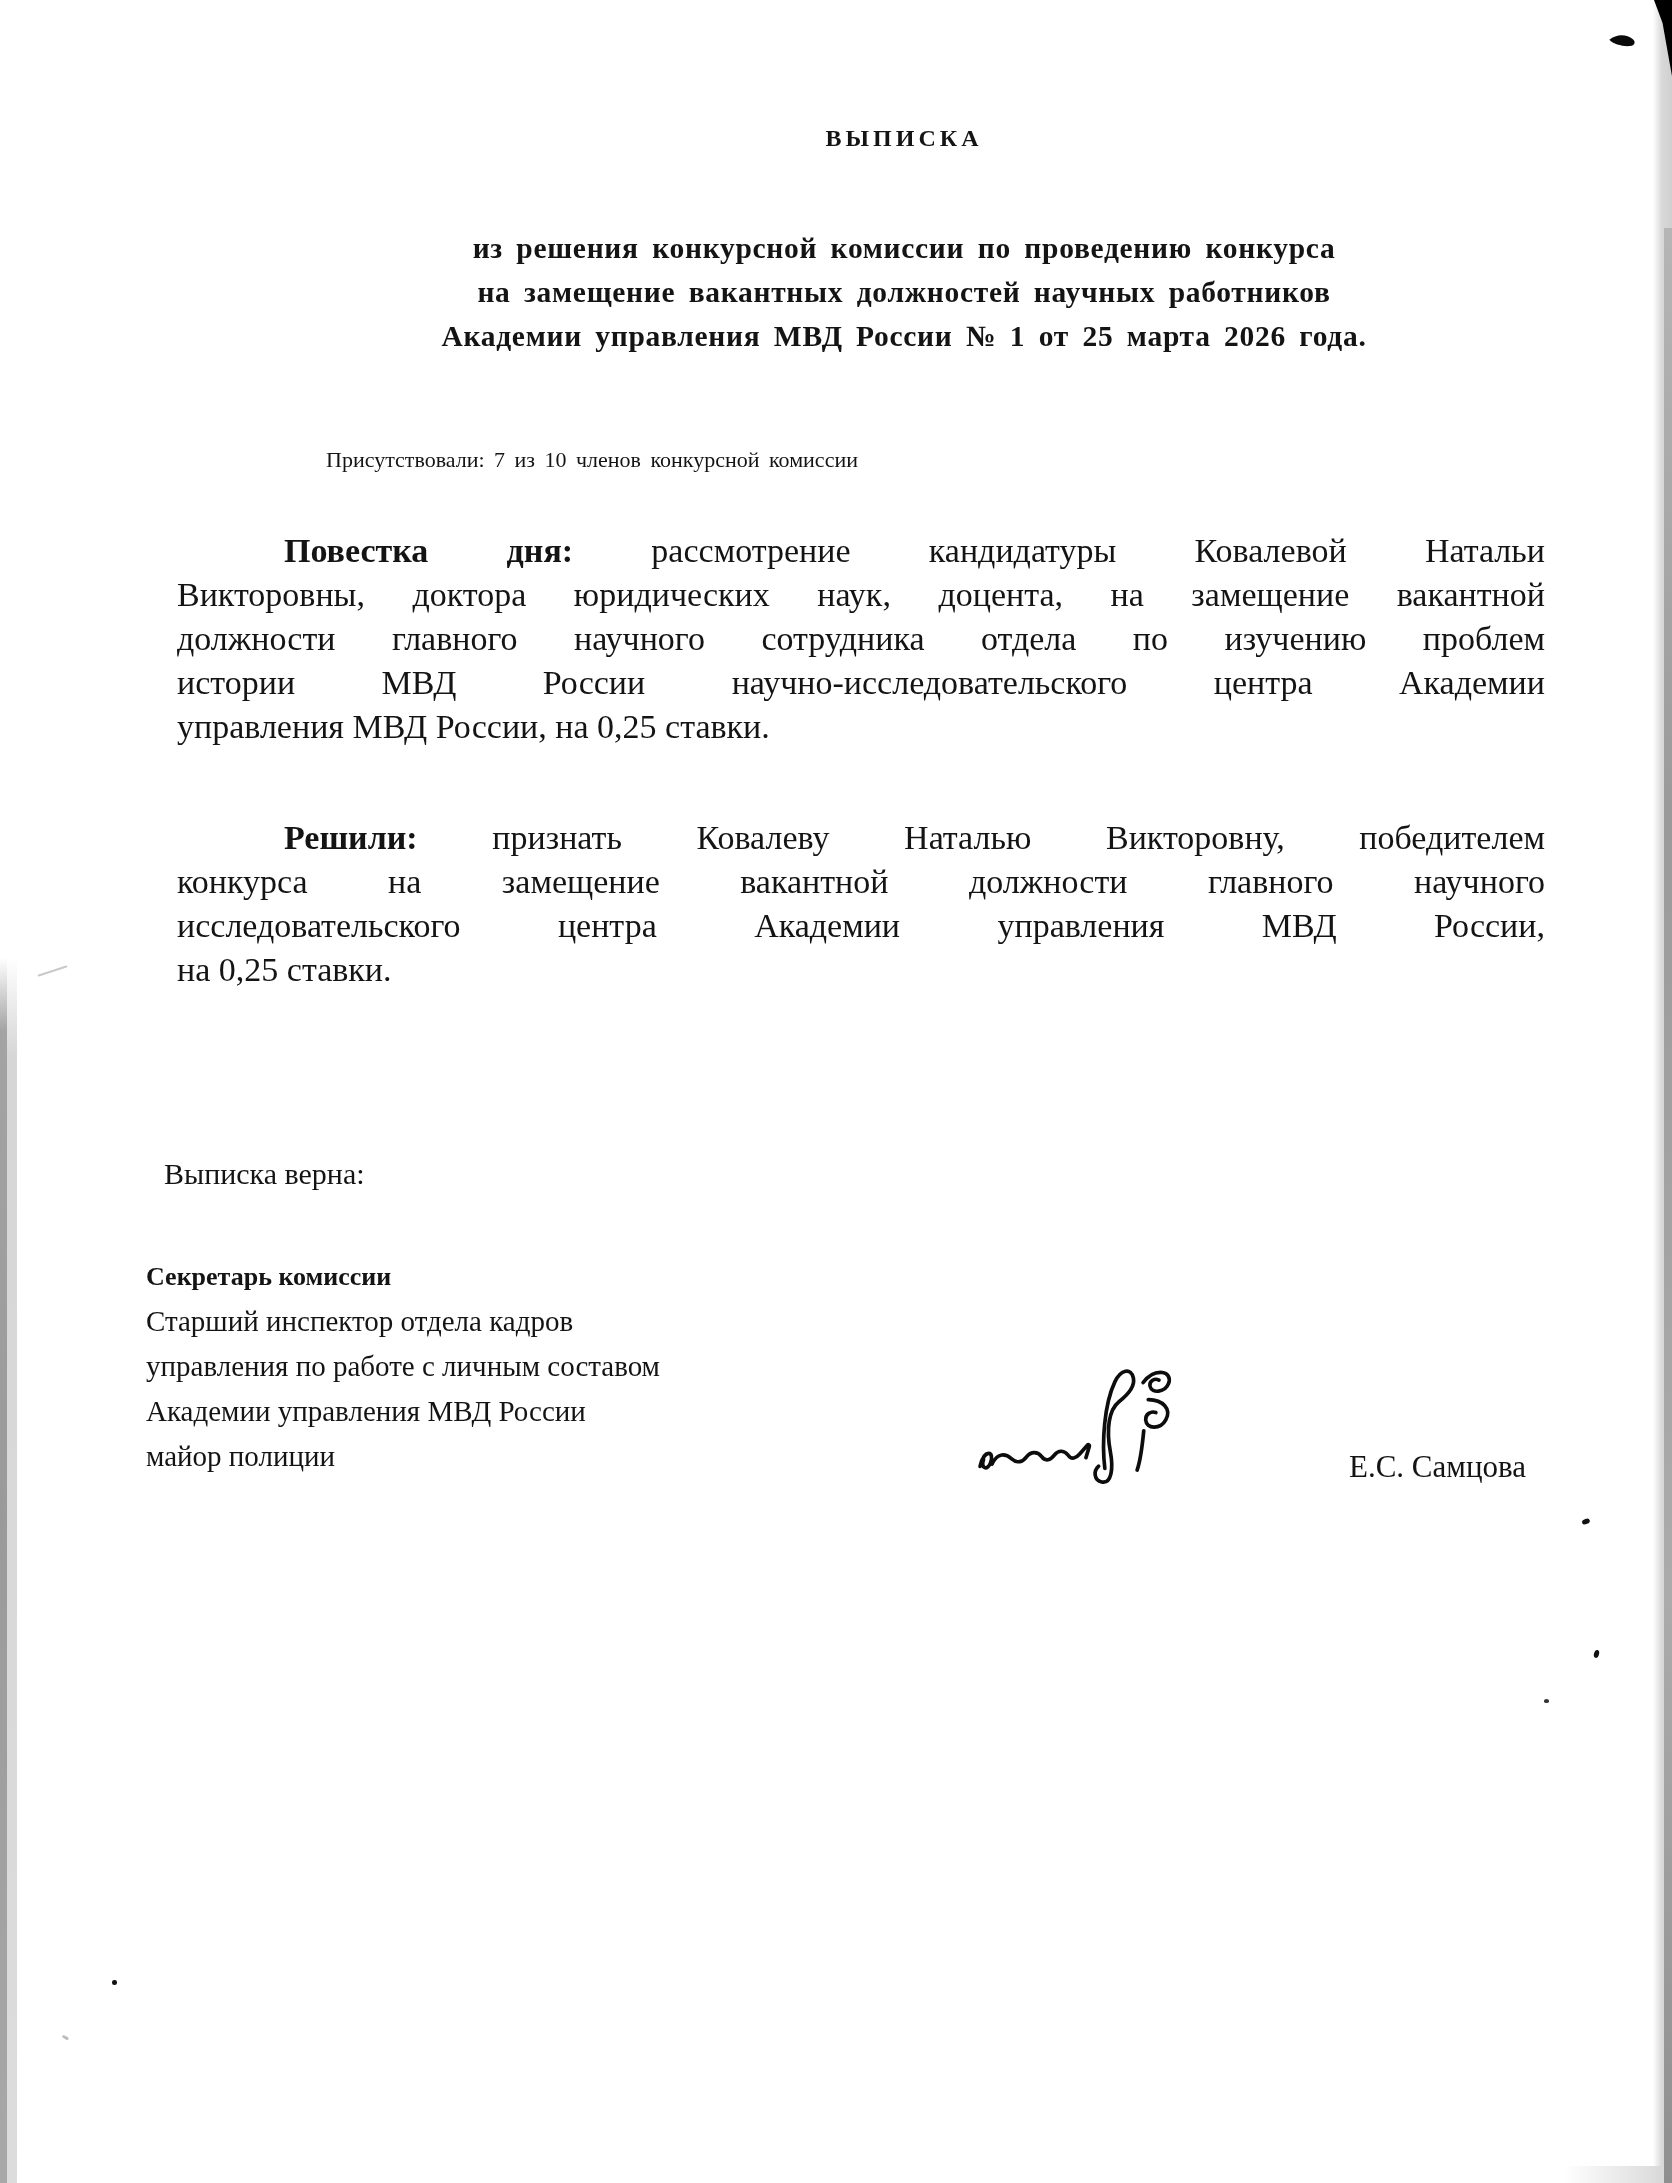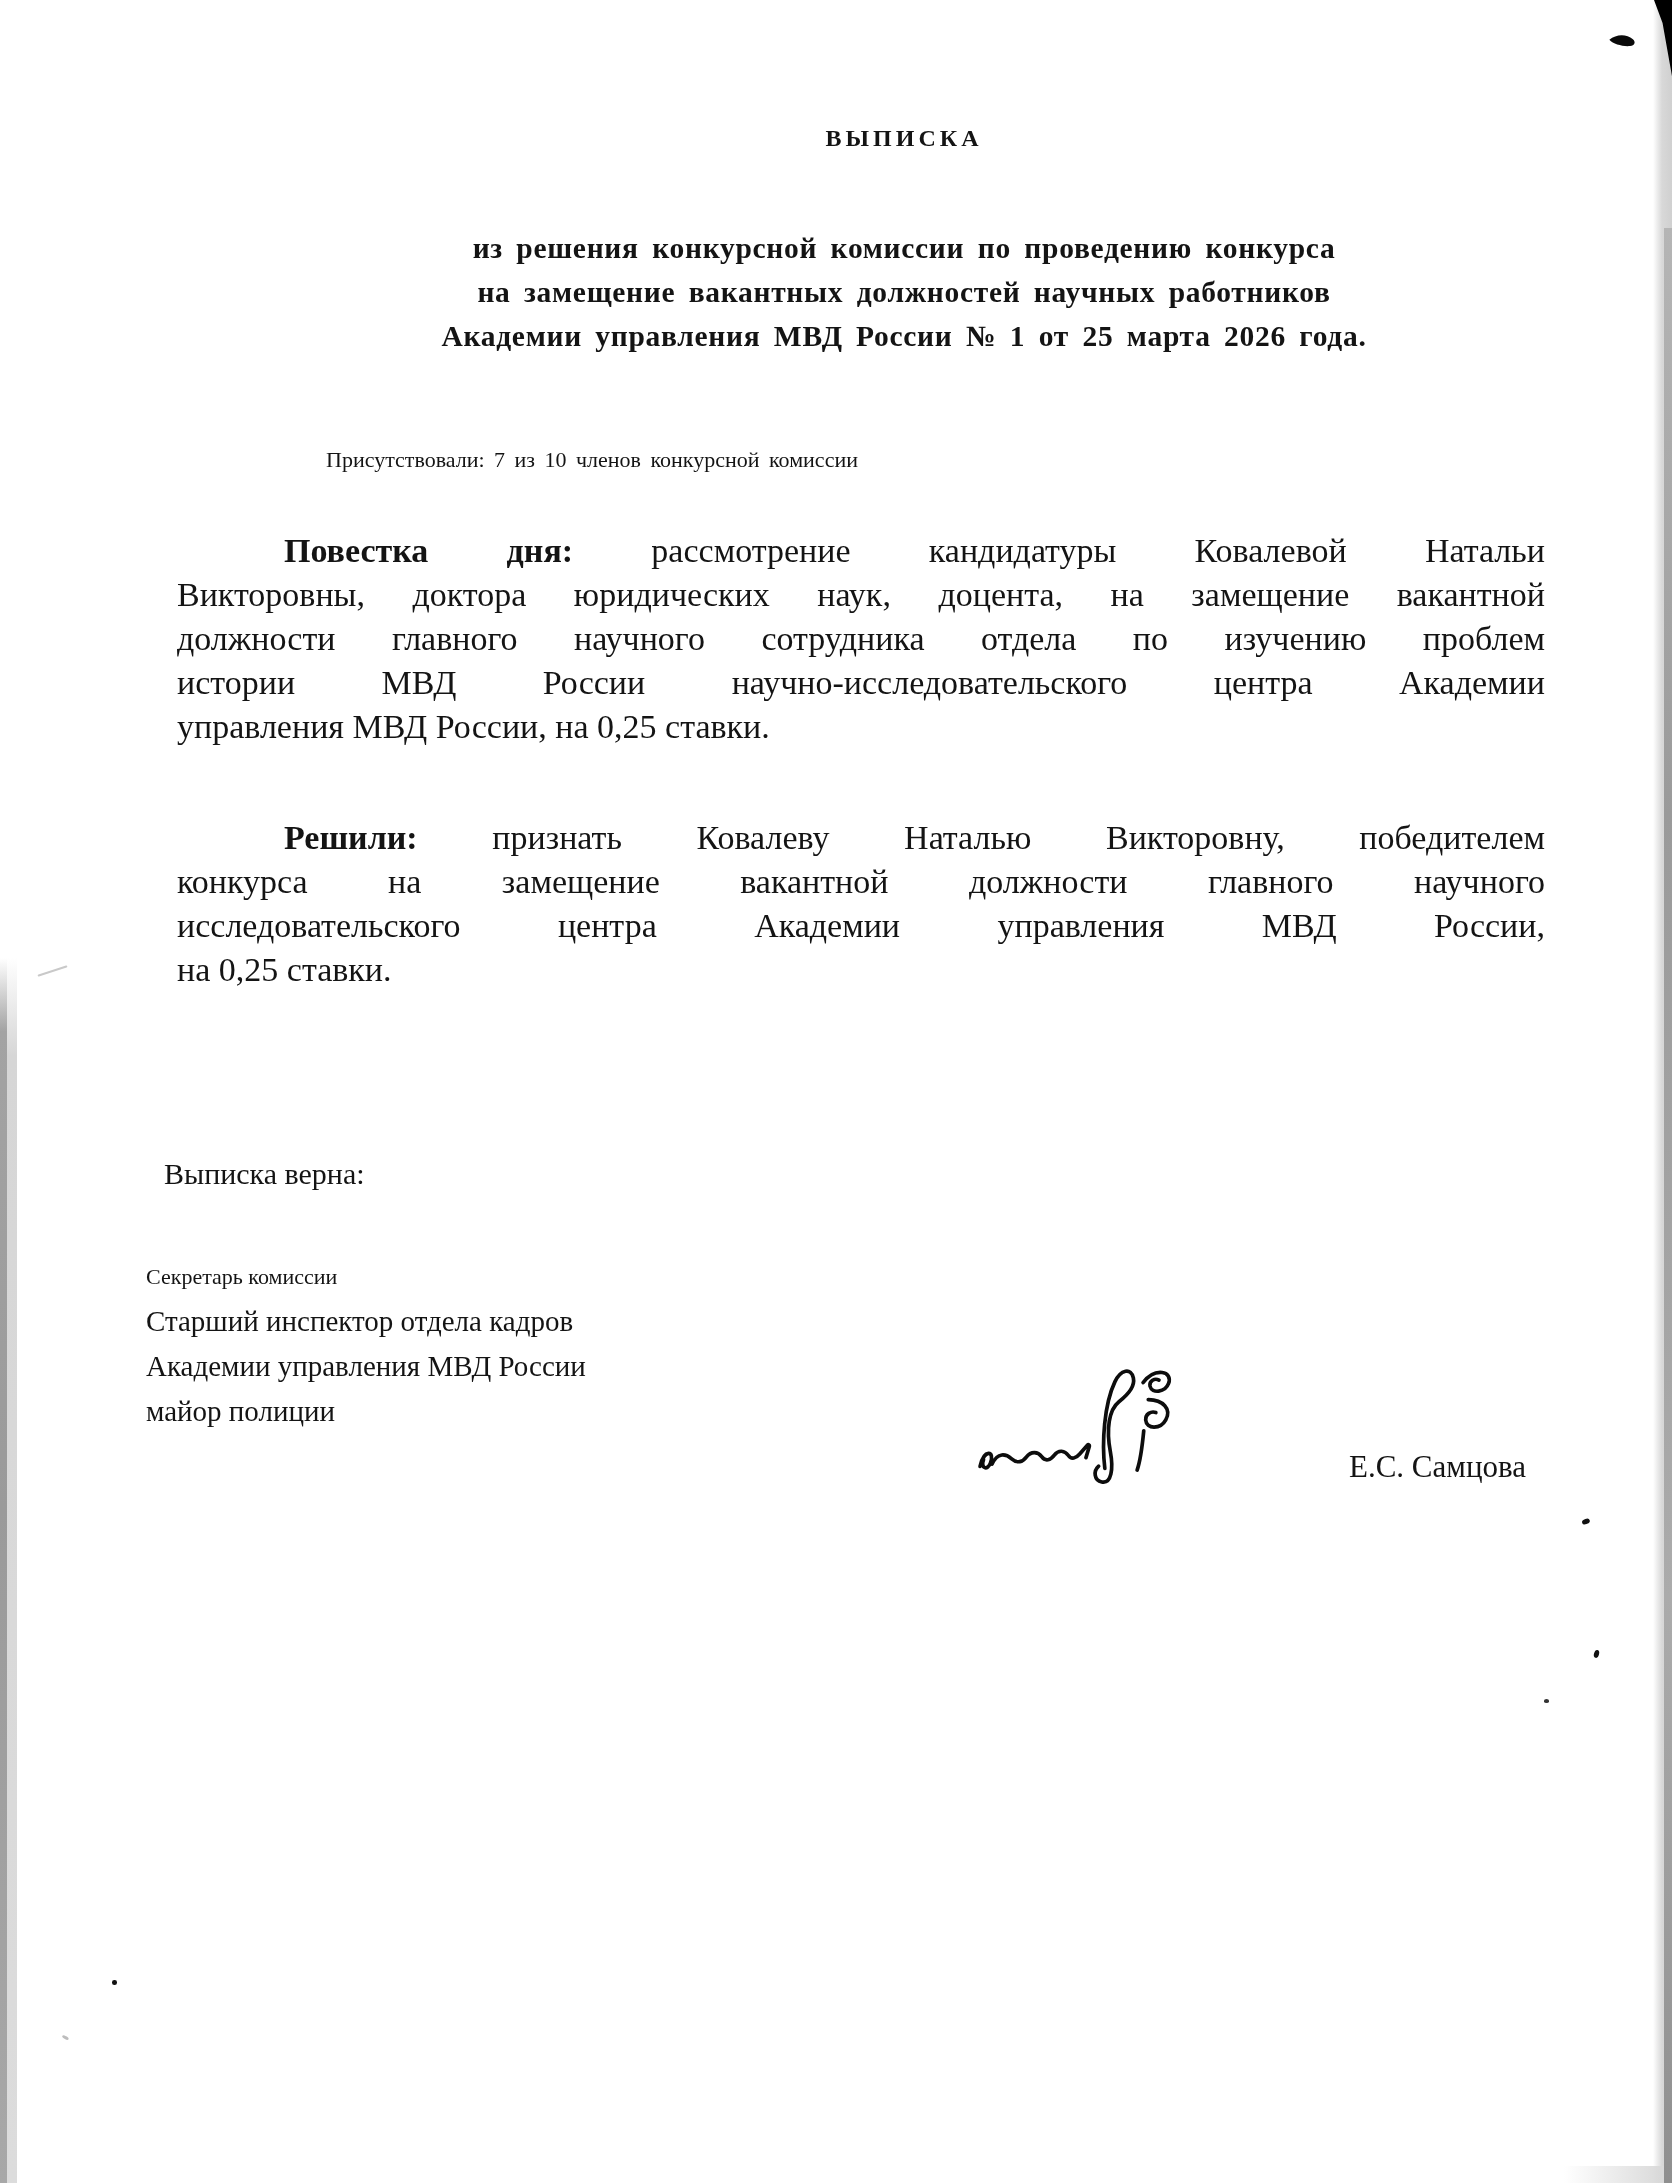--- a/index.html
+++ b/index.html
@@ -38,21 +38,21 @@
   .para .line { text-align: justify; text-align-last: justify; }
   .para .line.first { padding-left: 107px; }
   .para .line.last { text-align-last: left; }
   .runin { font-weight: bold; }
   .para-agenda { top: 529px; }
   .para-resolution { top: 816px; }
 
   .certify { left: 164px; top: 1157px; font-size: 30px; }
 
   .sig-block { left: 146px; top: 1254px; font-size: 29px; line-height: 45px; }
-  .sig-role-title { font-weight: normal; font-size: 22px; }
+  .sig-role-title { font-weight: bold; font-size: 26px; }
 
   .signer-name { left: 1331px; top: 1449px; font-size: 31px; margin-left: 18px; }
 
   .signature-svg { left: 971px; top: 1357px; width: 234px; height: 144px; transform: rotate(-4deg); }
 
   
   .ink-mark { left: 1607px; top: 29.5px; width: 31px; height: 23px; transform: rotate(22deg); }
   .corner-tr-black {
     right: 0; top: 0; width: 19px; height: 82px; background: #000;
     clip-path: polygon(0 0, 100% 0, 100% 100%, 45% 28%);
@@ -113,20 +113,21 @@
     <div class="line">конкурса на замещение вакантной должности главного научного</div>
     <div class="line">исследовательского центра Академии управления МВД России,</div>
     <div class="line last">на 0,25 ставки.</div>
   </div>
 
   <div class="abs certify">Выписка верна:</div>
 
   <div class="abs sig-block">
     <div class="sig-role-title">Секретарь комиссии</div>
     <div>Старший инспектор отдела кадров</div>
+    <div>управления по работе с личным составом</div>
     <div>Академии управления МВД России</div>
     <div>майор полиции</div>
   </div>
 
   <svg class="abs signature-svg" viewBox="0 0 350 215" fill="none" stroke="#0d0d0d" stroke-width="5.5" stroke-linecap="round" stroke-linejoin="round">
     <path d="M10,152 c8,-26 24,-22 16,-4 c-5,11 -16,8 -10,-6"></path>
     <path d="M28,150 c10,-18 22,-14 30,-6 c8,8 16,6 22,-1 c8,-9 18,-7 23,1 c5,8 13,6 19,-1 c7,-8 16,-6 21,2 c4,7 11,5 17,-1 l12,-12 c2,-2 4,-1 3,2 l-6,16"></path>
     <path d="M196,168 c-2,-40 6,-96 24,-128 c10,-18 26,-20 28,-4 c2,14 -12,26 -24,34 c-16,11 -22,40 -18,74 c3,26 -2,48 -16,44 c-11,-3 -12,-17 -3,-24"></path>
     <path d="M262,44 c20,-22 46,-14 38,4 c-6,13 -26,14 -28,2 c-1,-8 8,-12 14,-8"></path>
     <path d="M268,70 c22,2 34,16 24,32 c-9,14 -30,12 -30,-2 c0,-9 9,-13 16,-10"></path>

